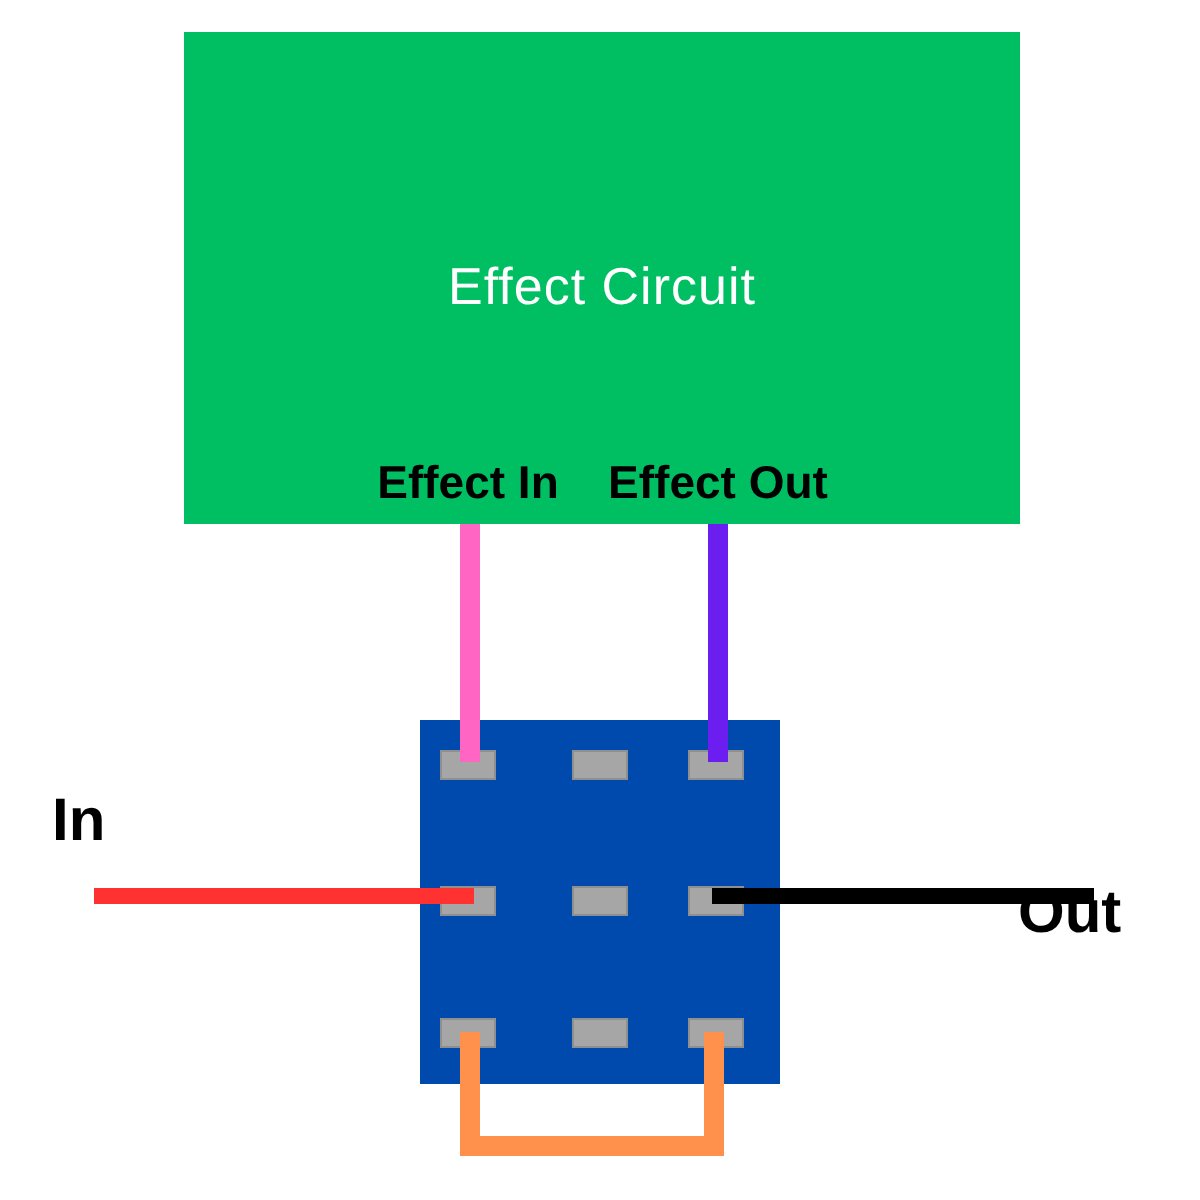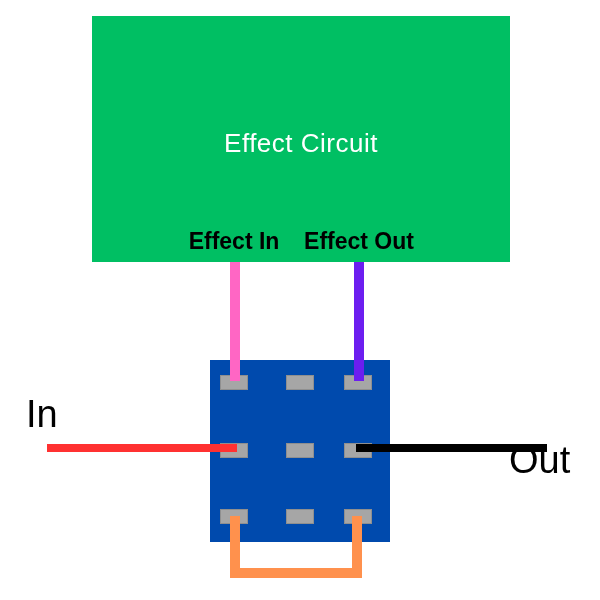--- a/index.html
+++ b/index.html
@@ -73,22 +73,22 @@
     width: 132px; height: 62px;
     border-left: 10px solid var(--wire-jumper);
     border-right: 10px solid var(--wire-jumper);
     border-bottom: 10px solid var(--wire-jumper);
     box-sizing: border-box;
     background: transparent;
   }
   .io-label {
     position: absolute;
     top: 394px;
-    font-size: 38px;
-    font-weight: 400;
+    font-size: 30px;
+    font-weight: 700;
     line-height: 1.1;
     color: var(--label-text);
     white-space: nowrap;
     z-index: 2;
   }
   .io-in  { left: 26px; }
   .io-out { left: 509px; margin-top: 46px; }
 </style>
 </head>
 <body>

